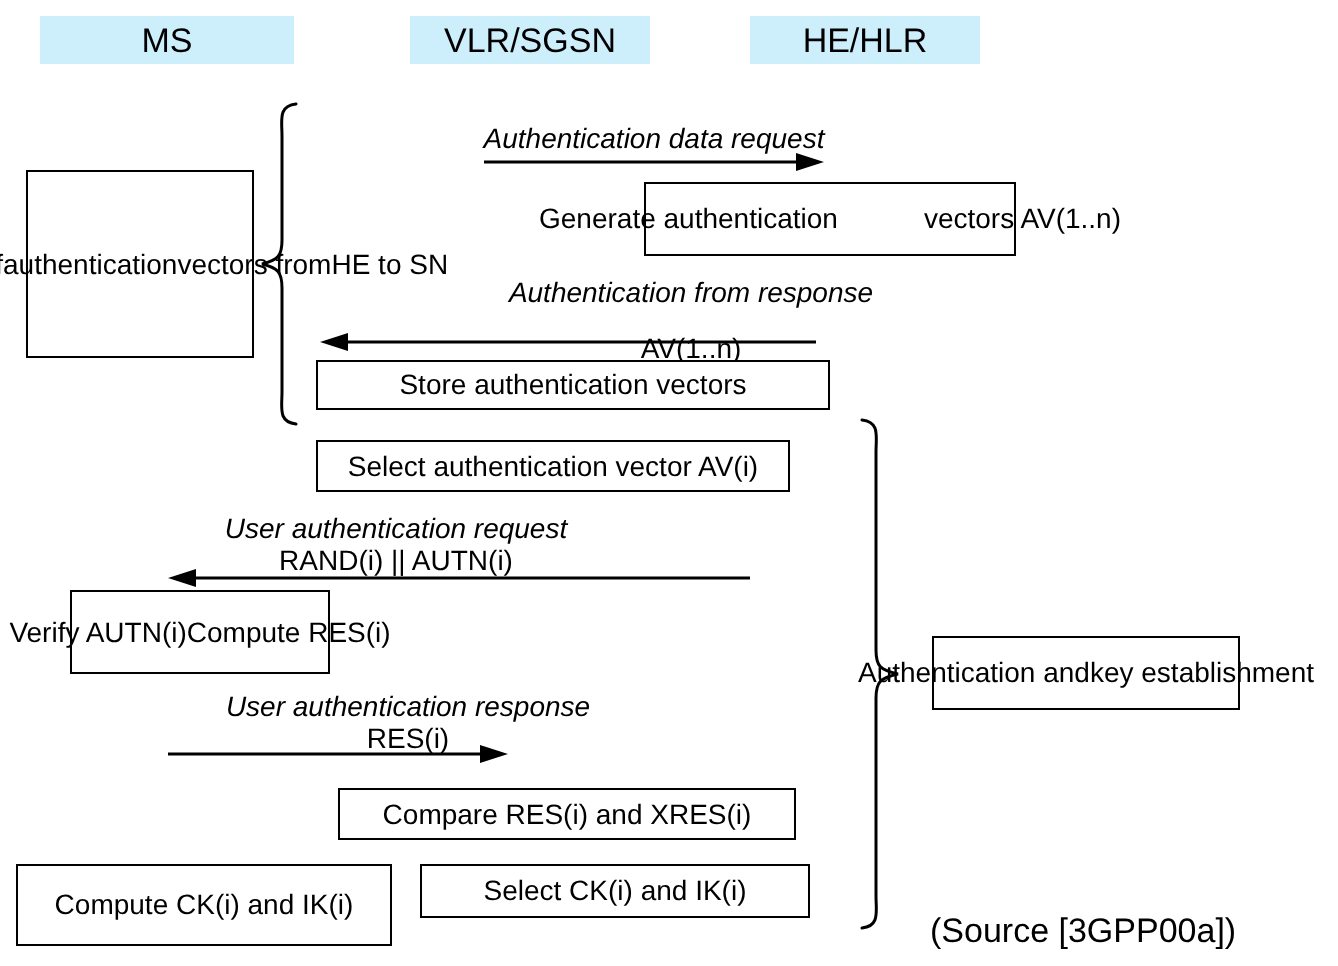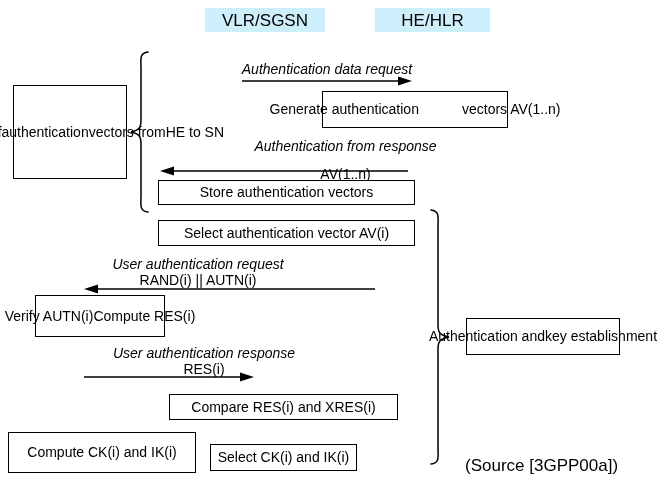--- a/index.html
+++ b/index.html
@@ -76,20 +76,23 @@
     line-height: 20px;
     color: #000000;
     white-space: nowrap;
   }
 </style>
 </head>
 <body>
 
 <div id="canvas">
 
+  <div class="col-header" style="left:20px; top:8px; width:127px; height:24px;">
+    <span>MS</span>
+  </div>
   <div class="col-header" style="left:205px; top:8px; width:120px; height:24px;">
     <span>VLR/SGSN</span>
   </div>
   <div class="col-header" style="left:375px; top:8px; width:115px; height:24px;">
     <span>HE/HLR</span>
   </div>
 
   <div class="brace" style="left:128px; top:50px; width:24px; height:164px;">
     <svg width="24" height="164" viewBox="0 0 24 164">
       <path d="M20,2 C11,3 13,10 13,18 L13,70 C13,78 11,80 3,82 C11,84 13,86 13,94 L13,146 C13,154 11,161 20,162" fill="none" stroke="#000000" stroke-width="1.5" stroke-linecap="round"></path>
@@ -128,21 +131,21 @@
     <svg width="252" height="12" viewBox="0 0 252 12">
       <line x1="14" y1="6" x2="250" y2="6" stroke="#000000" stroke-width="1.6"></line>
       <polygon points="2,6 16,1.5 16,10.5" fill="#000000"></polygon>
     </svg>
   </div>
 
   <div class="box" style="left:158px; top:180px; width:257px; height:25px;">
     <span>Store authentication vectors</span>
   </div>
 
-  <div class="box" style="left:158px; top:220px; width:257px; height:26px;">
+  <div class="box" style="left:158px; top:220px; width:237px; height:26px;">
     <span>Select authentication vector AV(i)</span>
   </div>
 
   <div class="brace" style="left:428px; top:208px; width:24px; height:258px;">
     <svg width="24" height="258" viewBox="0 0 24 258">
       <path d="M3,2 C12,3 10,10 10,18 L10,117 C10,125 12,127 21,129 C12,131 10,133 10,141 L10,240 C10,248 12,255 3,256" fill="none" stroke="#000000" stroke-width="1.5" stroke-linecap="round"></path>
     </svg>
   </div>
 
   <div class="box" style="left:466px; top:318px; width:154px; height:37px;">
@@ -182,21 +185,21 @@
   </div>
 
   <div class="box" style="left:169px; top:394px; width:229px; height:26px;">
     <span>Compare RES(i) and XRES(i)</span>
   </div>
 
   <div class="box" style="left:8px; top:432px; width:188px; height:41px;">
     <span>Compute CK(i) and IK(i)</span>
   </div>
 
-  <div class="box" style="left:210px; top:444px; width:147px; height:27px;">
+  <div class="box" style="left:210px; top:432px; width:195px; height:27px;">
     <span>Select CK(i) and IK(i)</span>
   </div>
 
   <div class="source-caption" style="left:465px; top:456px;">
     <span>(Source [3GPP00a])</span>
   </div>
 
 </div>
 
 </body></html>

